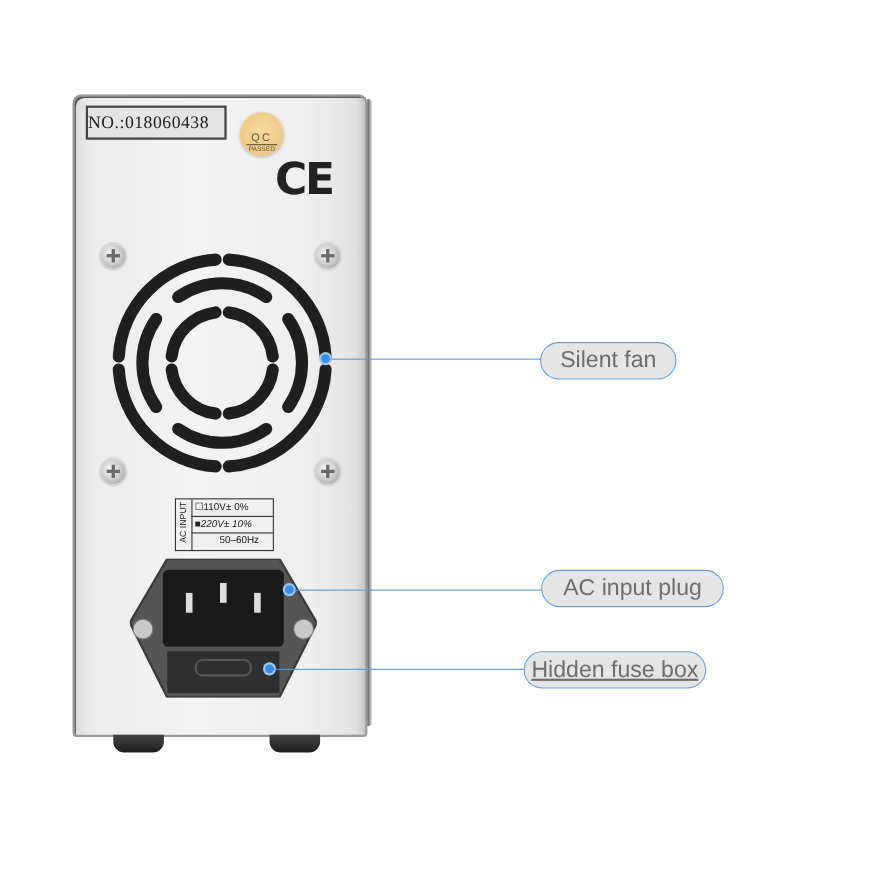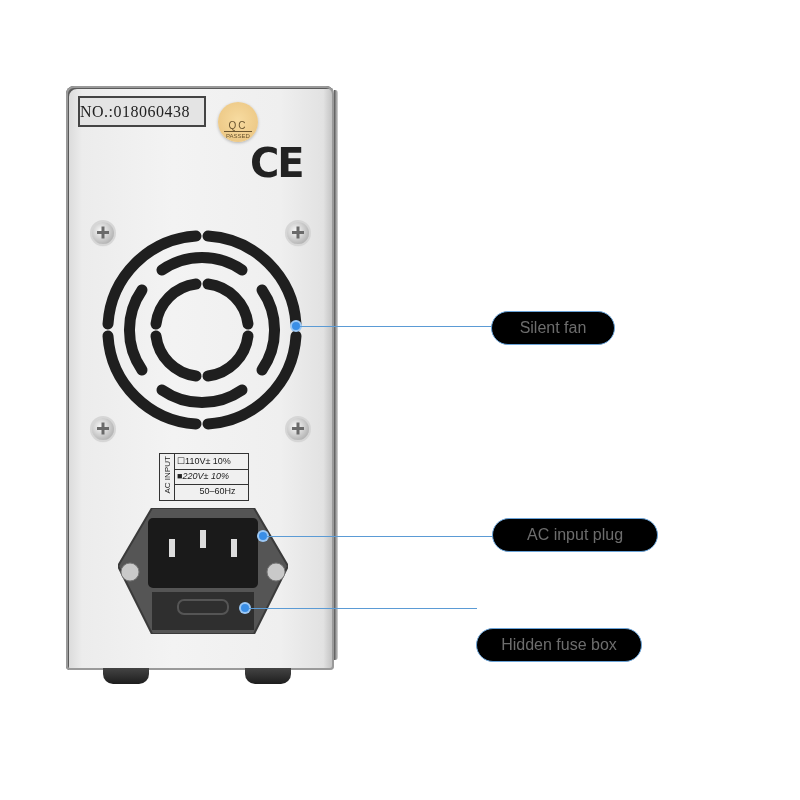--- a/index.html
+++ b/index.html
@@ -21,22 +21,22 @@
   .fan{position:absolute;left:92px;top:220px;width:220px;height:220px;}
   .label-table{position:absolute;left:159px;top:453px;width:90px;height:48px;border:1.5px solid #333;box-sizing:border-box;font-size:9px;color:#222;background:#f0f0f0;}
   .label-table .side{position:absolute;left:0;top:0;width:14px;height:100%;border-right:1.5px solid #333;}
   .label-table .side span{position:absolute;left:-10px;top:18px;transform:rotate(-90deg);white-space:nowrap;font-size:8px;width:34px;text-align:center;}
   .label-table .row{position:absolute;left:14px;right:0;height:15px;line-height:15px;padding-left:3px;border-bottom:1.5px solid #333;white-space:nowrap;}
   .label-table .row.r3{border-bottom:none;text-align:center;padding-left:13px;}
   .inlet{position:absolute;left:118px;top:508px;width:170px;height:126px;}
   .foot{position:absolute;top:668px;width:46px;height:16px;background:linear-gradient(180deg,#444,#1d1d1d);border-radius:0 0 10px 10px;}
   .callout-line{position:absolute;height:1px;background:#5b9bd5;}
   .dot{position:absolute;width:8px;height:8px;border-radius:50%;background:#3a8ee6;box-shadow:0 0 0 2px #9cc8f5;}
-  .pill{position:absolute;height:34px;border:1.5px solid #6aa3d8;border-radius:17px;box-sizing:border-box;background:#000000;
-    color:#6d6d6d;font-size:16px;line-height:31px;text-align:center;}
+  .pill{position:absolute;height:34px;border:1.5px solid #6aa3d8;border-radius:17px;box-sizing:border-box;background:#e5e5e5;
+    color:#6d6d6d;font-size:21px;line-height:31px;text-align:center;}
 </style>
 </head>
 <body>
 
 <div class="housing"></div>
 
 <div class="serial">NO.:018060438</div>
 
 <div class="qc">
   <div class="t">QC</div>
@@ -73,21 +73,21 @@
       <path d="M 156 116 A 46 46 0 0 1 116 156"></path>
       <path d="M 104 156 A 46 46 0 0 1 64 116"></path>
     </g>
   </g>
 </svg>
 
 <div class="label-table">
   <div class="side">
       <span>AC INPUT</span>
     </div>
-  <div class="row" style="top:0;">☐110V±  10%</div>
+  <div class="row" style="top:0;">☐110V±  0%</div>
   <div class="row" style="top:15px;font-style:italic;">■220V±  10%</div>
   <div class="row r3" style="top:30px;">50–60Hz</div>
 </div>
 
 <svg class="inlet" viewBox="0 0 170 126">
   <polygon points="34,0 136,0 170,58 136,126 34,126 0,58" fill="#555" stroke="#3a3a3a" stroke-width="2"></polygon>
   <rect x="30" y="10" width="110" height="70" rx="5" fill="#1a1a1a"></rect>
   <rect x="51" y="31" width="6" height="18" fill="#ddd"></rect>
   <rect x="82" y="22" width="6" height="18" fill="#ddd"></rect>
   <rect x="113" y="31" width="6" height="18" fill="#ddd"></rect>
@@ -103,13 +103,13 @@
 <div class="dot" style="left:292px;top:322px;"></div>
 <div class="callout-line" style="left:300px;top:326px;width:192px;"></div>
 <div class="pill" style="left:491px;top:311px;width:124px;">Silent fan</div>
 
 <div class="dot" style="left:259px;top:532px;"></div>
 <div class="callout-line" style="left:267px;top:536px;width:226px;"></div>
 <div class="pill" style="left:492px;top:518px;width:166px;">AC input plug</div>
 
 <div class="dot" style="left:241px;top:604px;"></div>
 <div class="callout-line" style="left:249px;top:608px;width:228px;"></div>
-<div class="pill" style="left:476px;top:628px;width:166px;">Hidden fuse box</div>
+<div class="pill" style="left:476px;top:592px;width:166px;text-decoration:underline;">Hidden fuse box</div>
 
 </body></html>

